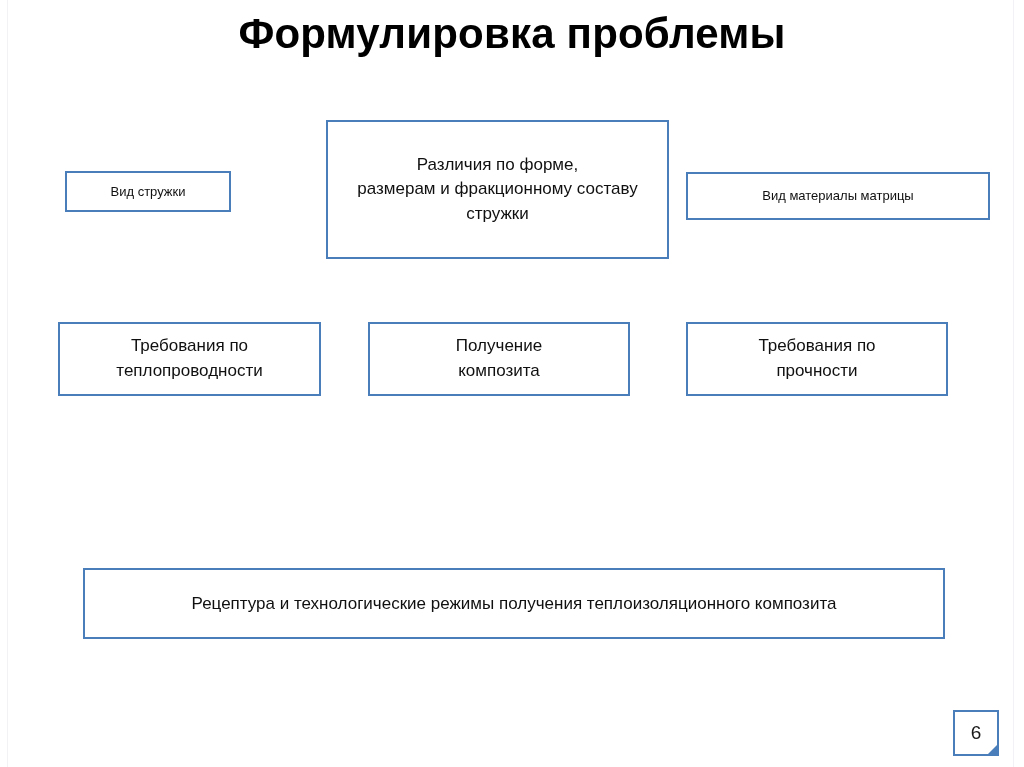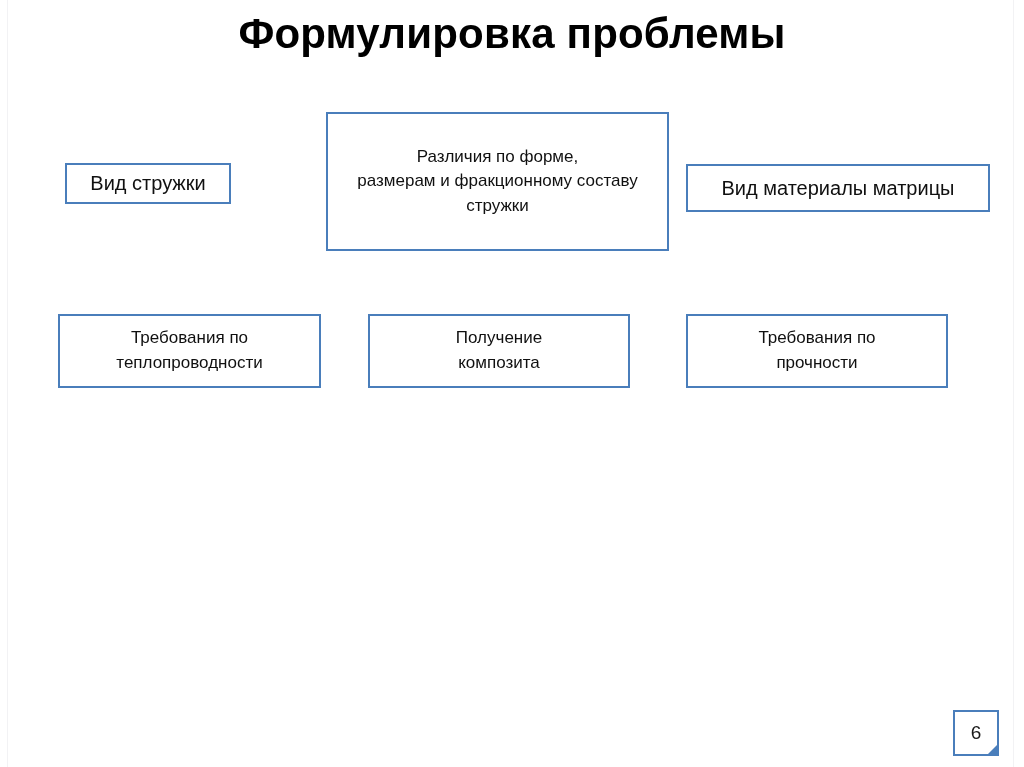--- a/index.html
+++ b/index.html
@@ -50,22 +50,23 @@
     border: 2px solid #4a7ebb;
     display: flex;
     align-items: center;
     justify-content: center;
     text-align: center;
     font-size: 17px;
     line-height: 1.32;
     color: #101010;
     padding: 2px 6px;
     white-space: pre-line;
+    margin-top: 8px;
   }
-  .node.tight { font-size: 20px; }
+  .node.tight { font-size: 13px; }
   .node.wide  { font-size: 17px; }
 
   
   #page-number-chip {
     position: absolute;
     left: 953px;
     top: 710px;
     width: 46px;
     height: 46px;
     box-sizing: border-box;
@@ -108,19 +109,20 @@
   <div class="node" style="left:58px; top:314px; width:263px; height:74px; line-height:1.45;">Требования по
 теплопроводности</div>
 
   <div class="node" style="left:368px; top:314px; width:262px; height:74px; line-height:1.45;text-align:center;">Получение
 композита</div>
 
   <div class="node" style="left:686px; top:314px; width:262px; height:74px; line-height:1.45;">Требования по
 прочности</div>
 
 
+  <div class="node wide" style="left:83px; top:560px; width:862px; height:71px; line-height:1.5; padding:2px 34px;">Рецептура и технологические режимы получения теплоизоляционного композита</div>
 
   <div id="page-number-chip">
     <span>6</span>
     <span class="fold-tri"></span>
   </div>
 
 </div>
 
 </body></html>

